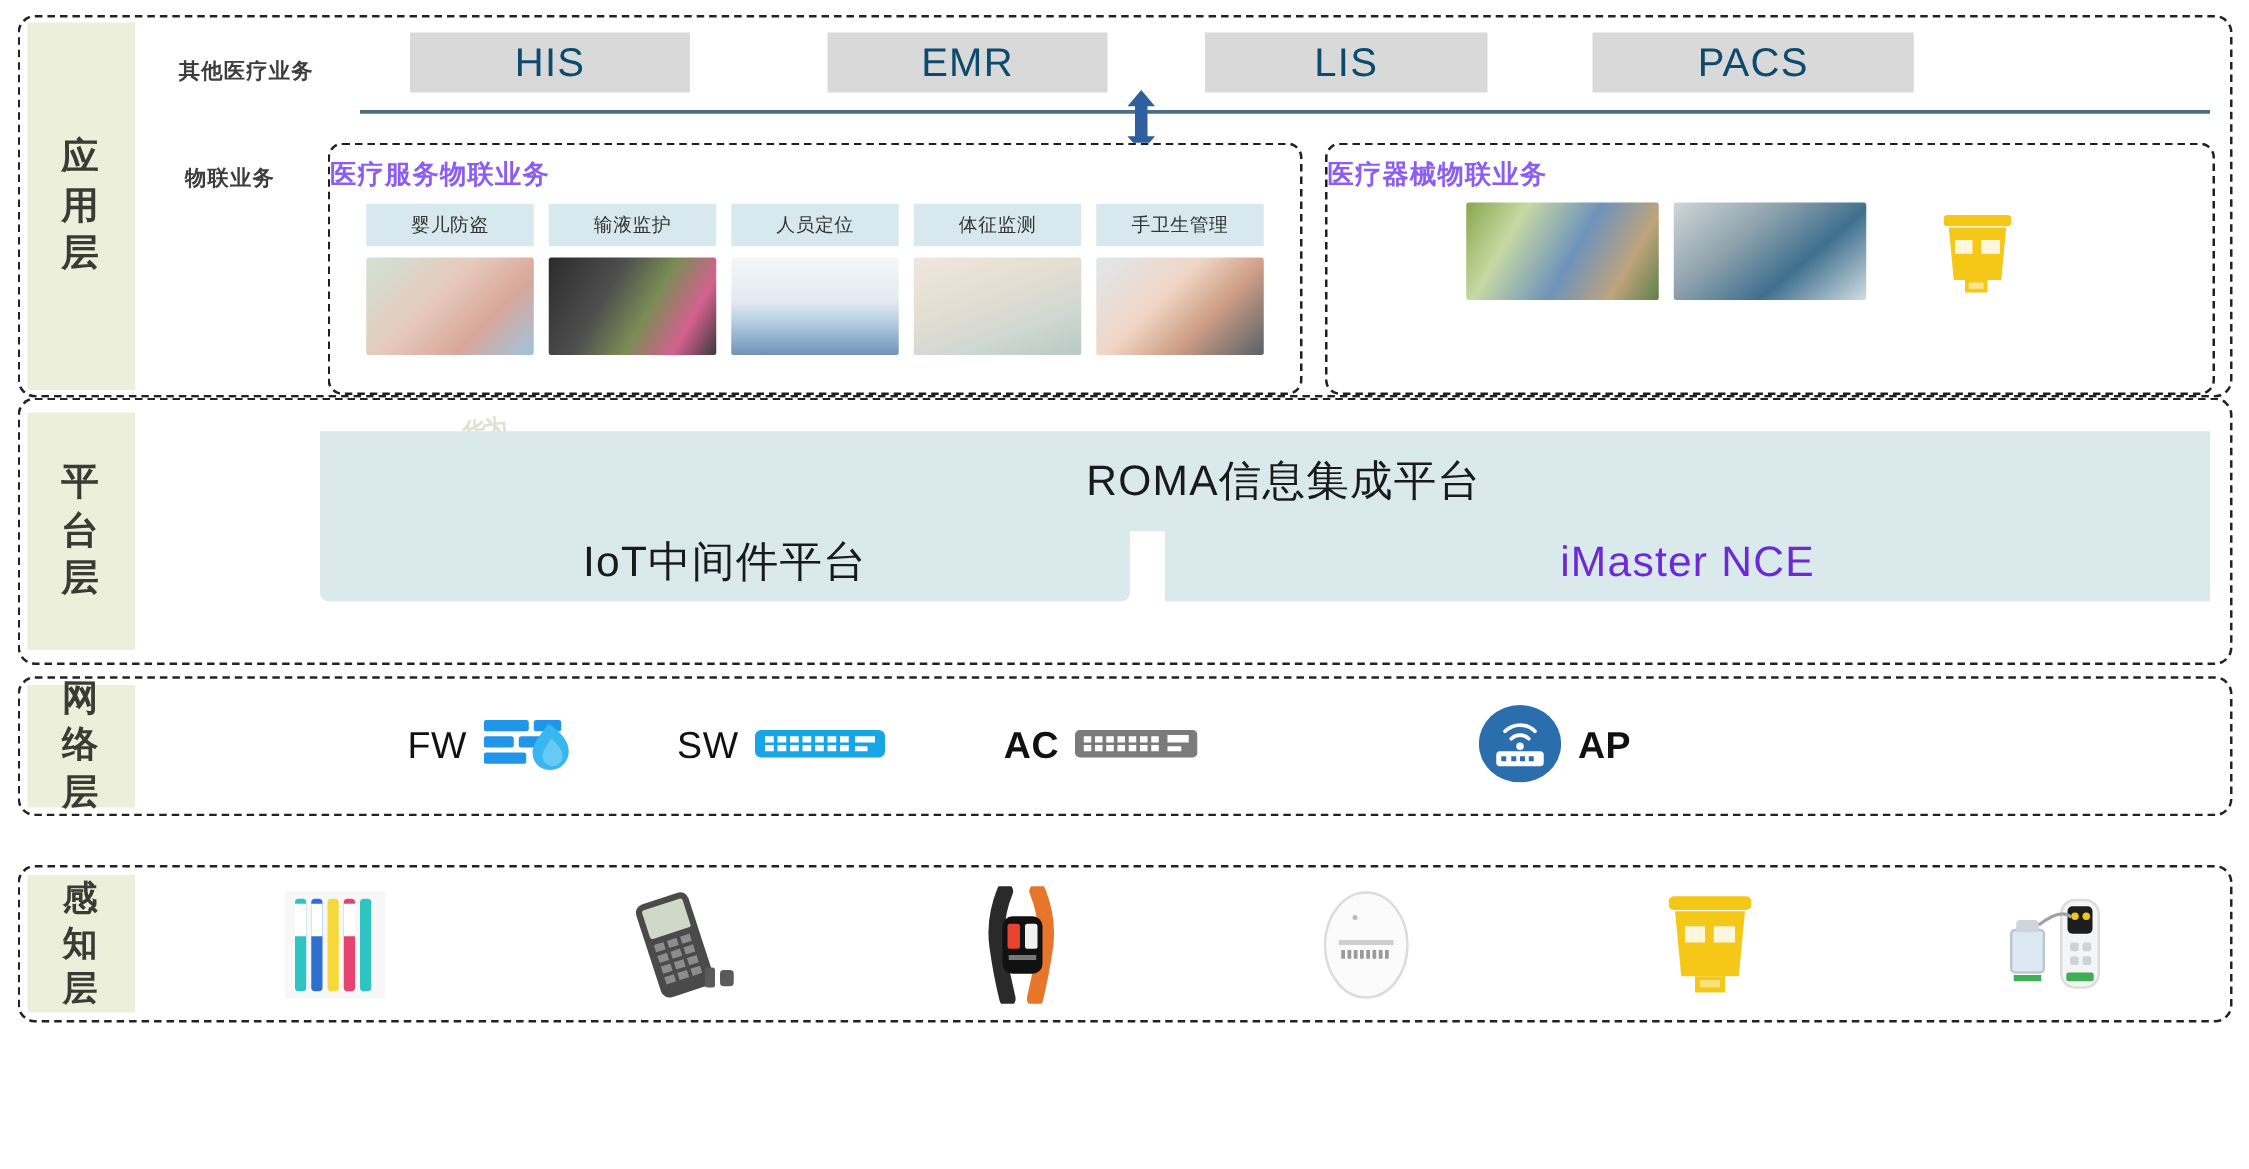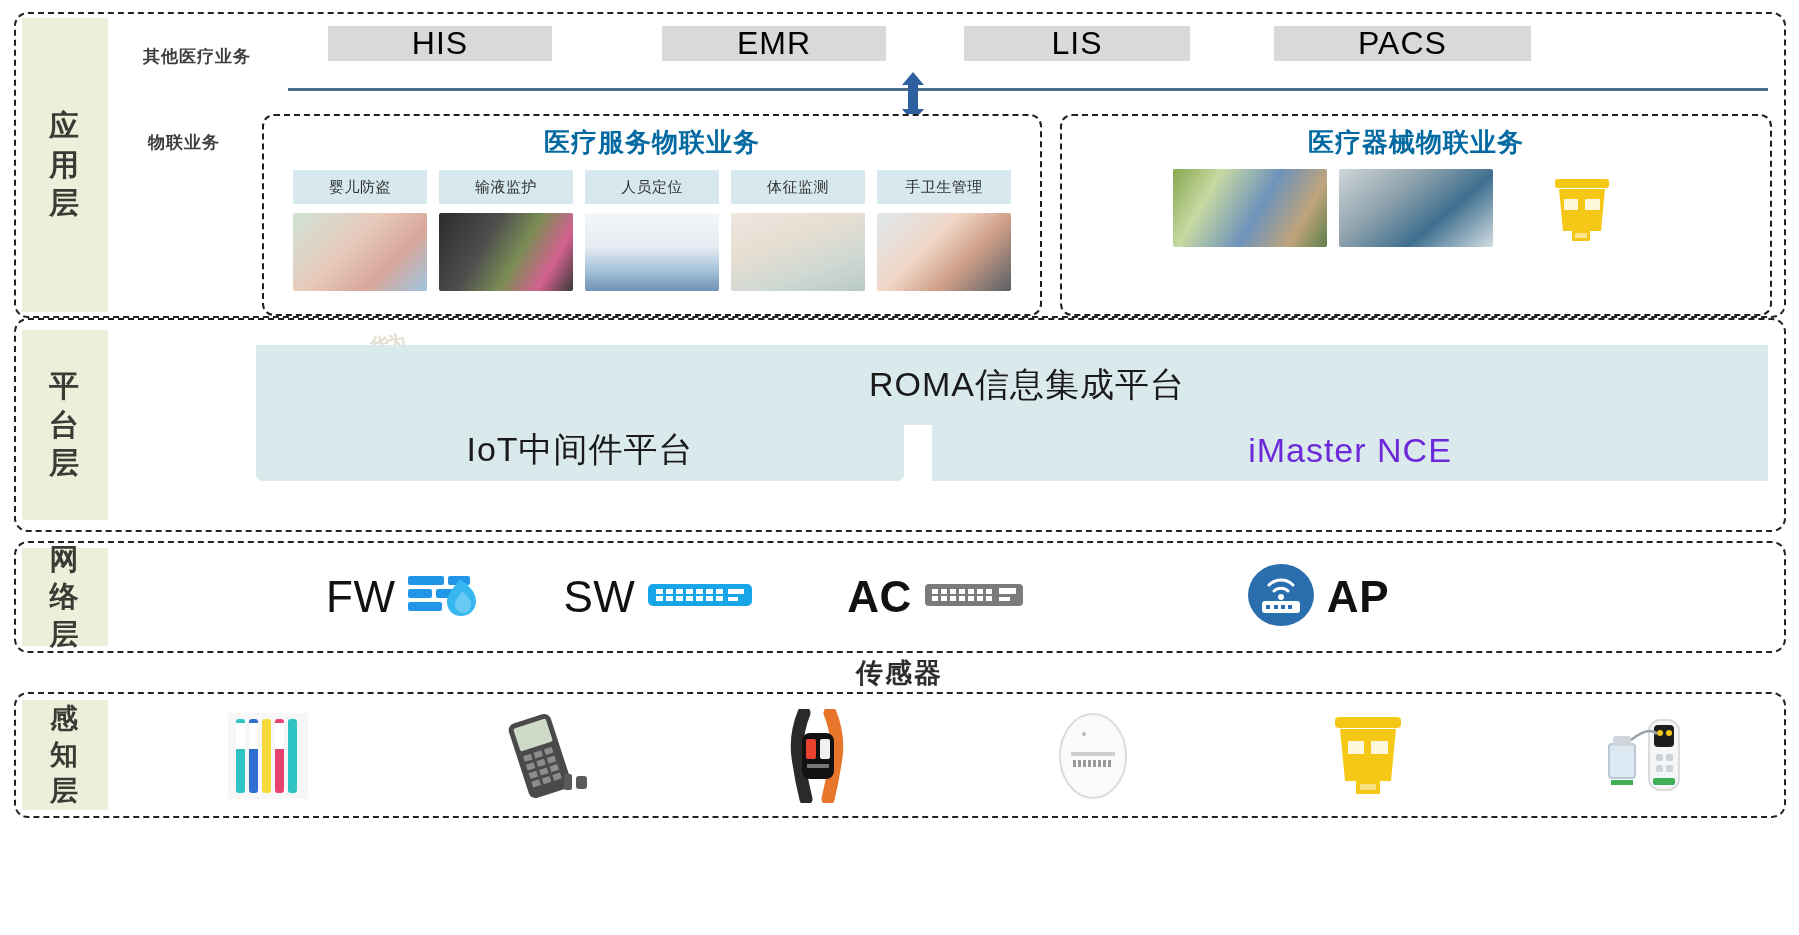--- a/index.html
+++ b/index.html
@@ -66,26 +66,26 @@
 
   .top-app-row {
     position: absolute;
     left: 328px; top: 26px;
     width: 1445px; height: 48px;
     display: flex;
     gap: 0;
   }
   .top-app-box {
     background: #d9d9d9;
-    height: 35px;
+    height: 48px;
     display: flex;
     align-items: center;
     justify-content: center;
     font-size: 32px;
-    color: #000000;
+    color: #0c4a6e;
     letter-spacing: 1px;
     box-sizing: border-box;
   }
   .top-spacer { flex: 0 0 auto; }
 
   #his-line {
     position: absolute;
     left: 288px; top: 88px;
     width: 1480px; height: 3px;
     background: #4a6e8a;
@@ -101,24 +101,23 @@
     position: absolute;
     border: 2px dashed #1f1f1f;
     border-radius: 12px;
     background: #fff;
     box-sizing: border-box;
   }
   #grp-service { left: 262px; top: 114px; width: 780px; height: 202px; }
   #grp-device  { left: 1060px; top: 114px; width: 712px; height: 202px; }
 
   .sub-group-title {
-    text-align: center;
-    font-size: 26px;
+    font-size: 21px;
     font-weight: bold;
-    color: #0369a1;
+    color: #8b5cf6;
     margin-top: 9px;
     letter-spacing: 1px;
   }
 
   .chip-row {
     display: flex;
     justify-content: center;
     gap: 12px;
     margin-top: 10px;
     padding: 0 10px;
@@ -219,21 +218,21 @@
     width: 1420px; height: 88px;
     display: flex;
     align-items: center;
   }
   .net-item {
     display: flex;
     align-items: center;
     gap: 13px;
   }
   .net-label {
-    font-size: 44px;
+    font-size: 30px;
     font-weight: bold;
     color: #111;
     letter-spacing: 0.5px;
     text-align: center;
   }
   .net-label.thin { font-weight: normal; }
 
   
   #sensor-title {
     position: absolute;
@@ -441,21 +440,20 @@
             <rect x="33" y="41" width="4" height="4"></rect>
             <rect x="40" y="41" width="4" height="4"></rect>
           </g>
         </svg>
       </span>
       <div class="net-label">AP</div>
     </div>
 
   </div>
 
-  <div id="sensor-title">传感器</div>
 
   <div class="layer-frame" id="sense-layer"></div>
   <div class="layer-tab" id="sense-tab">
     <span>感</span>
     <span>知</span>
     <span>层</span>
   </div>
 
   <div class="sense-items">
 

